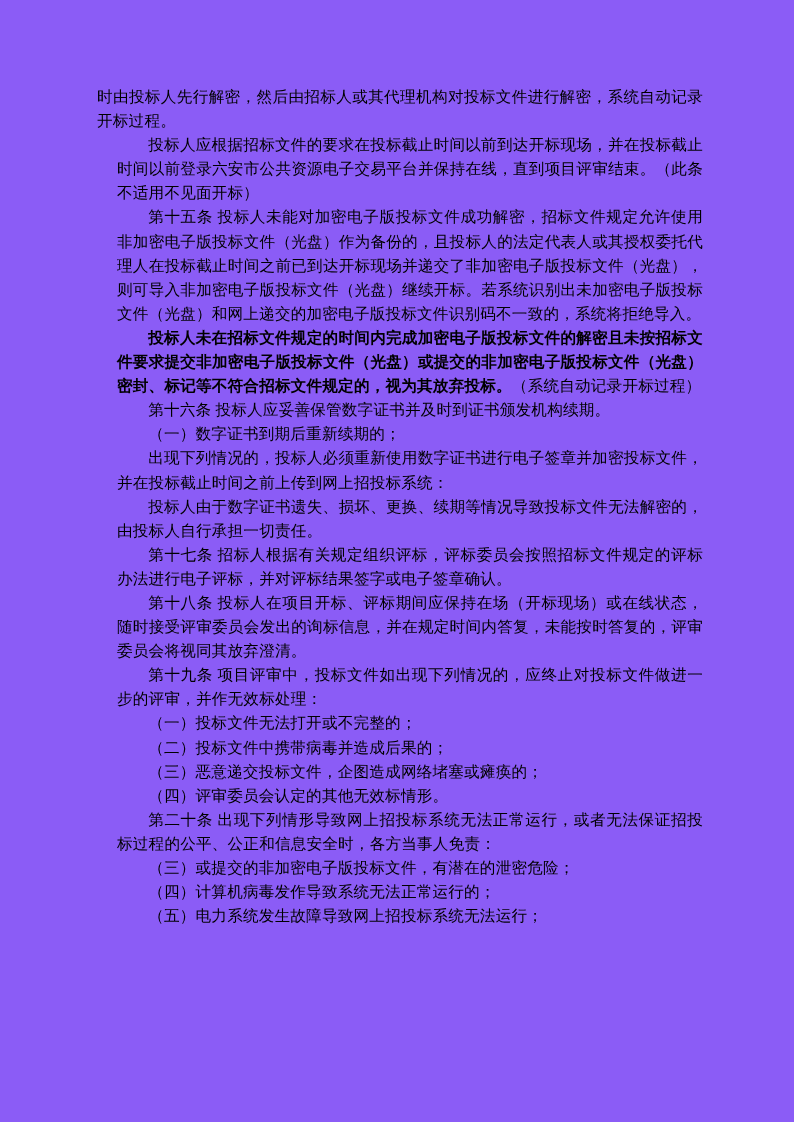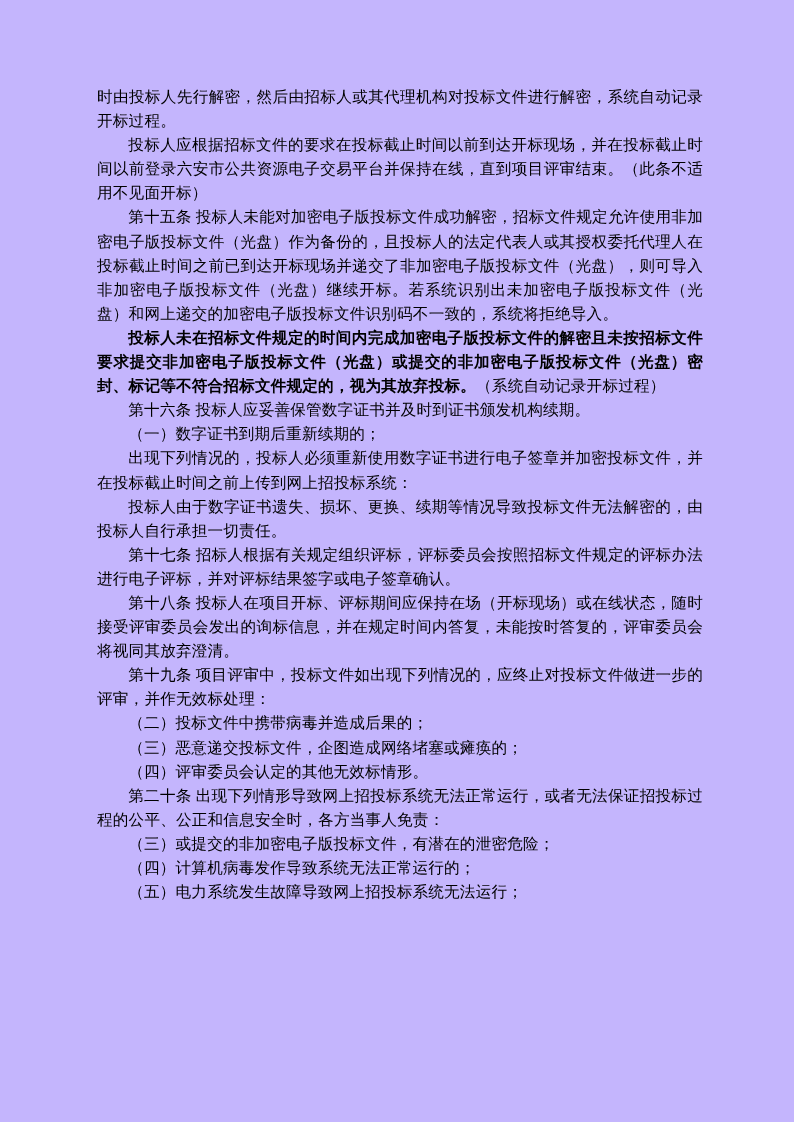--- a/index.html
+++ b/index.html
@@ -4,21 +4,21 @@
 <style>
   html, body {
     margin: 0;
     padding: 0;
     background: #ffffff;
   }
   .page {
     position: relative;
     width: 794px;
     height: 1122px;
-    background: #c4b5fd;
+    background: #8b5cf6;
     overflow: hidden;
     font-family: "Liberation Serif", "DejaVu Serif", serif;
     color: #000000;
   }
   .doc-body {
     position: absolute;
     left: 97px;
     top: 85px;
     width: 606px;
   }
@@ -26,20 +26,21 @@
     margin: 0;
     padding: 0;
     font-size: 15.6px;
     line-height: 24.1px;
     text-align: justify;
     letter-spacing: 0.2px;
     word-break: break-all;
   }
   p.para.indent {
     text-indent: 2em;
+    margin-left: 20px;
   }
   .seg-bold {
     font-weight: bold;
   }
 </style>
 </head>
 <body>
 
 <div class="page">
   <div class="doc-body">
@@ -48,20 +49,21 @@
       <p class="para indent"><span>投标人应根据招标文件的要求在投标截止时间以前到达开标现场，并在投标截止时间以前登录六安市公共资源电子交易平台并保持在线，直到项目评审结束。（此条不适用不见面开标）</span></p>
       <p class="para indent"><span>第十五条 投标人未能对加密电子版投标文件成功解密，招标文件规定允许使用非加密电子版投标文件（光盘）作为备份的，且投标人的法定代表人或其授权委托代理人在投标截止时间之前已到达开标现场并递交了非加密电子版投标文件（光盘），则可导入非加密电子版投标文件（光盘）继续开标。若系统识别出未加密电子版投标文件（光盘）和网上递交的加密电子版投标文件识别码不一致的，系统将拒绝导入。</span></p>
       <p class="para indent"><span class="seg-bold">投标人未在招标文件规定的时间内完成加密电子版投标文件的解密且未按招标文件要求提交非加密电子版投标文件（光盘）或提交的非加密电子版投标文件（光盘）密封、标记等不符合招标文件规定的，视为其放弃投标。</span><span>（系统自动记录开标过程）</span></p>
       <p class="para indent"><span>第十六条 投标人应妥善保管数字证书并及时到证书颁发机构续期。</span></p>
       <p class="para indent"><span>（一）数字证书到期后重新续期的；</span></p>
       <p class="para indent"><span>出现下列情况的，投标人必须重新使用数字证书进行电子签章并加密投标文件，并在投标截止时间之前上传到网上招投标系统：</span></p>
       <p class="para indent"><span>投标人由于数字证书遗失、损坏、更换、续期等情况导致投标文件无法解密的，由投标人自行承担一切责任。</span></p>
       <p class="para indent"><span>第十七条 招标人根据有关规定组织评标，评标委员会按照招标文件规定的评标办法进行电子评标，并对评标结果签字或电子签章确认。</span></p>
       <p class="para indent"><span>第十八条 投标人在项目开标、评标期间应保持在场（开标现场）或在线状态，随时接受评审委员会发出的询标信息，并在规定时间内答复，未能按时答复的，评审委员会将视同其放弃澄清。</span></p>
       <p class="para indent"><span>第十九条 项目评审中，投标文件如出现下列情况的，应终止对投标文件做进一步的评审，并作无效标处理：</span></p>
+      <p class="para indent"><span>（一）投标文件无法打开或不完整的；</span></p>
       <p class="para indent"><span>（二）投标文件中携带病毒并造成后果的；</span></p>
       <p class="para indent"><span>（三）恶意递交投标文件，企图造成网络堵塞或瘫痪的；</span></p>
       <p class="para indent"><span>（四）评审委员会认定的其他无效标情形。</span></p>
       <p class="para indent"><span>第二十条 出现下列情形导致网上招投标系统无法正常运行，或者无法保证招投标过程的公平、公正和信息安全时，各方当事人免责：</span></p>
       <p class="para indent"><span>（三）或提交的非加密电子版投标文件，有潜在的泄密危险；</span></p>
       <p class="para indent"><span>（四）计算机病毒发作导致系统无法正常运行的；</span></p>
       <p class="para indent"><span>（五）电力系统发生故障导致网上招投标系统无法运行；</span></p>
     </div>
 </div>
 

